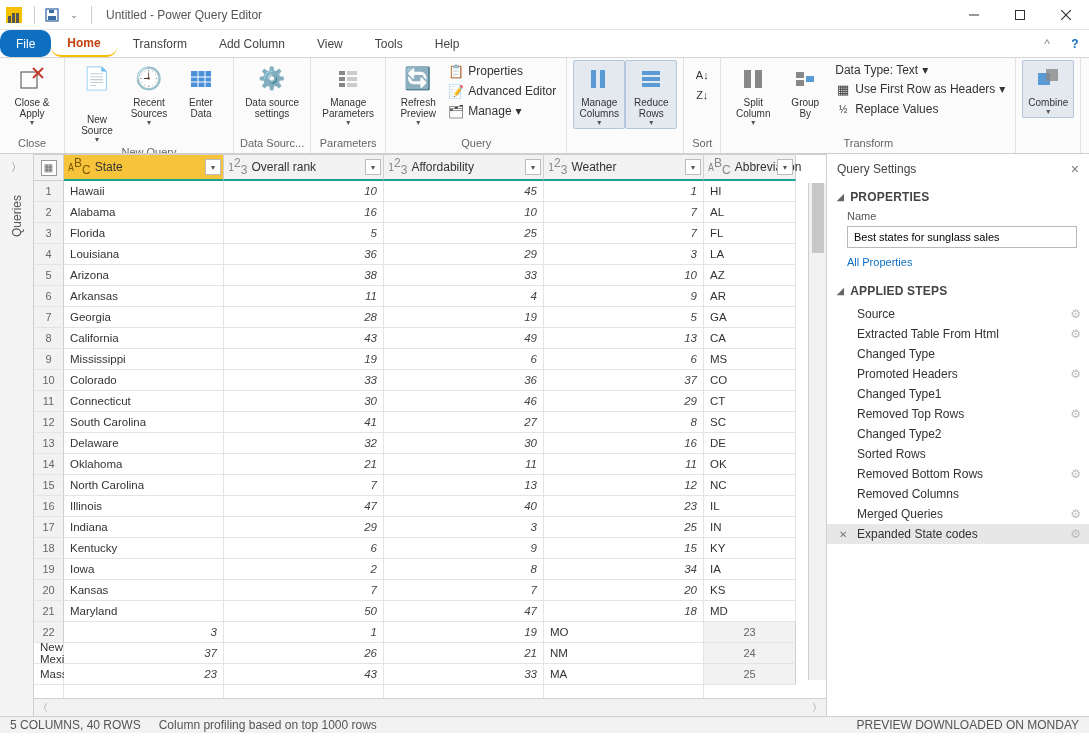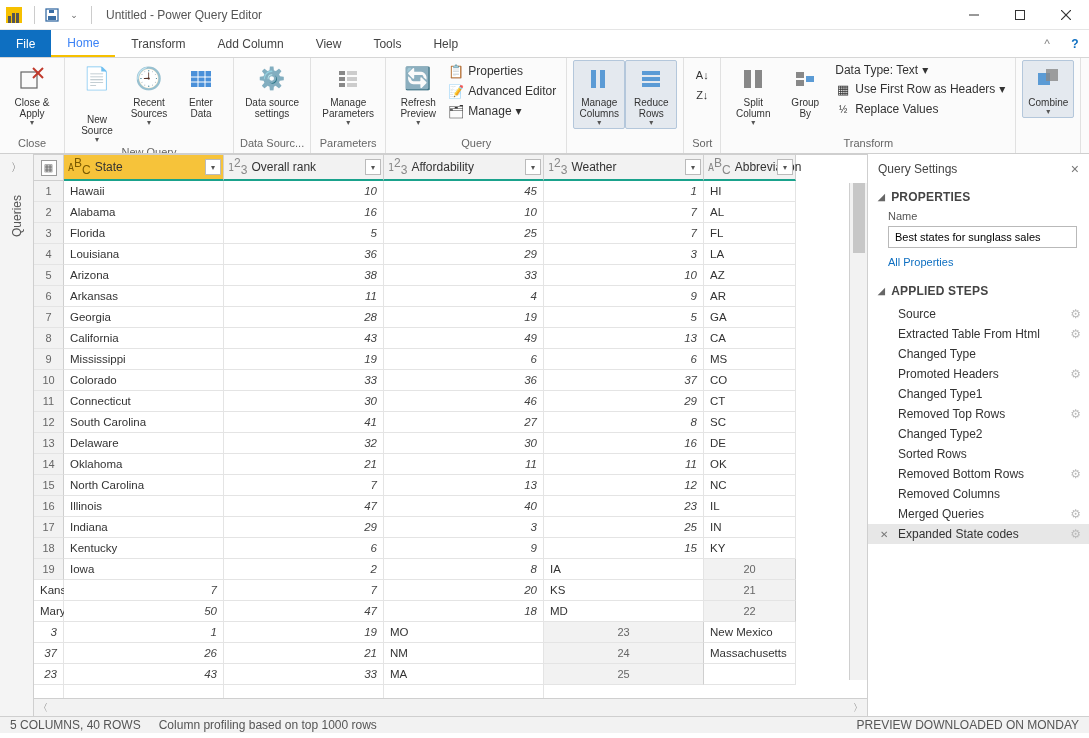--- a/index.html
+++ b/index.html
@@ -9,23 +9,23 @@
 .titlebar .pbi-logo{width:16px;height:16px;background:linear-gradient(#f6c000,#f6c000);position:relative;margin-right:6px;}
 .titlebar .pbi-logo::before{content:"";position:absolute;left:2px;bottom:0;width:3px;height:7px;background:#555;}
 .titlebar .pbi-logo::after{content:"";position:absolute;left:6px;bottom:0;width:3px;height:10px;background:#555;box-shadow:4px 0 0 #555;}
 .titlebar .divider{width:1px;height:18px;background:#ccc;margin:0 6px;}
 .titlebar .qat-btn{width:22px;height:22px;display:flex;align-items:center;justify-content:center;color:#444;}
 .titlebar .title{margin-left:8px;color:#555;}
 .titlebar .spacer{flex:1;}
 .titlebar .win-btn{width:46px;height:30px;display:flex;align-items:center;justify-content:center;color:#333;}
 
 .tabs{height:28px;display:flex;align-items:stretch;background:#fff;border-bottom:1px solid #d6d6d6;}
-.tab{padding:0 16px;display:flex;align-items:center;color:#444;cursor:pointer;}
+.tab{padding:0 16px;display:flex;align-items:center;color:#444;cursor:pointer;border-radius:10px;}
 .tab.file{background:#0e6fc1;color:#fff;font-weight:400;}
-.tab.active{border-bottom:2px solid #f6c000;color:#3b82f6;}
+.tab.active{border-bottom:2px solid #f6c000;color:#c2410c;font-weight:bold;}
 .tabs .spacer{flex:1;}
 .tabs .collapse{width:28px;display:flex;align-items:center;justify-content:center;color:#888;}
 .tabs .help{width:28px;display:flex;align-items:center;justify-content:center;color:#0e6fc1;}
 
 .ribbon{height:96px;display:flex;background:#fbfbfb;border-bottom:1px solid #cfcfcf;overflow:hidden;}
 .rgroup{display:flex;flex-direction:column;align-items:center;padding:2px 6px 0 6px;border-right:1px solid #e1e1e1;}
 .rgroup .row{display:flex;align-items:flex-start;flex:1;}
 .rgroup .glabel{font-size:11px;color:#666;height:16px;text-align:center;white-space:nowrap;}
 .bigbtn{display:flex;flex-direction:column;align-items:center;width:52px;padding:2px 2px 0 2px;text-align:center;line-height:1.1;cursor:pointer;border:1px solid transparent;border-radius:2px;}
 .bigbtn.wide{width:62px;}
@@ -54,21 +54,21 @@
 .corner .tico{width:16px;height:16px;border:1px solid #999;background:#fff;font-size:10px;display:flex;align-items:center;justify-content:center;color:#666;}
 .rnum{height:21px;background:#f2f2f2;border-right:1px solid #cfcfcf;border-bottom:1px solid #e4e4e4;display:flex;align-items:center;justify-content:center;color:#666;font-size:11px;}
 .cell{height:21px;border-right:1px solid #e4e4e4;border-bottom:1px solid #e4e4e4;display:flex;align-items:center;padding:0 6px;font-size:11.5px;color:#333;background:#fff;}
 .cell.num{justify-content:flex-end;font-style:italic;color:#444;}
 .hscroll{height:18px;display:flex;align-items:center;background:#f2f2f2;border-top:1px solid #cfcfcf;}
 .hscroll .harrow{width:18px;text-align:center;color:#666;font-size:10px;}
 .hscroll .htrack{flex:1;height:12px;}
 .vscroll{position:absolute;right:0;top:28px;width:18px;bottom:18px;background:#f2f2f2;border-left:1px solid #cfcfcf;}
 .vscroll .thumb{position:absolute;left:3px;top:0;width:12px;height:70px;background:#c7c7c7;}
 
-.settings{width:222px;border-left:1px solid #cfcfcf;background:#fff;display:flex;flex-direction:column;}
+.settings{width:263px;border-left:1px solid #cfcfcf;background:#fff;display:flex;flex-direction:column;}
 .settings-hd{height:30px;display:flex;align-items:center;padding:0 10px;border-bottom:0;color:#444;}
 .settings-hd .x{margin-left:auto;color:#777;font-size:14px;}
 .section-hd{display:flex;align-items:center;padding:6px 10px;font-size:11px;color:#444;font-weight:600;letter-spacing:0.2px;}
 .section-hd .tri{margin-right:6px;font-size:9px;color:#666;}
 .prop-label{padding:0 12px 4px 20px;font-size:11px;color:#555;}
 .prop-input{margin:0 12px 8px 20px;}
 .prop-input input{width:100%;height:22px;border:1px solid #b9b9b9;padding:0 6px;font-size:11px;}
 .link{color:#0e6fc1;padding:0 0 10px 20px;font-size:11px;cursor:pointer;}
 .steps{flex:1;overflow:auto;}
 .step{height:20px;display:flex;align-items:center;padding:0 8px 0 30px;font-size:11px;color:#333;position:relative;}
@@ -488,20 +488,21 @@
           <div class="rnum">18</div>
           <div class="cell">Kentucky</div>
           <div class="cell num">6</div>
           <div class="cell num">9</div>
           <div class="cell num">15</div>
           <div class="cell">KY</div>
           <div class="rnum">19</div>
           <div class="cell">Iowa</div>
           <div class="cell num">2</div>
           <div class="cell num">8</div>
+          <div class="cell num">34</div>
           <div class="cell">IA</div>
           <div class="rnum">20</div>
           <div class="cell">Kansas</div>
           <div class="cell num">7</div>
           <div class="cell num">7</div>
           <div class="cell num">20</div>
           <div class="cell">KS</div>
           <div class="rnum">21</div>
           <div class="cell">Maryland</div>
           <div class="cell num">50</div>

